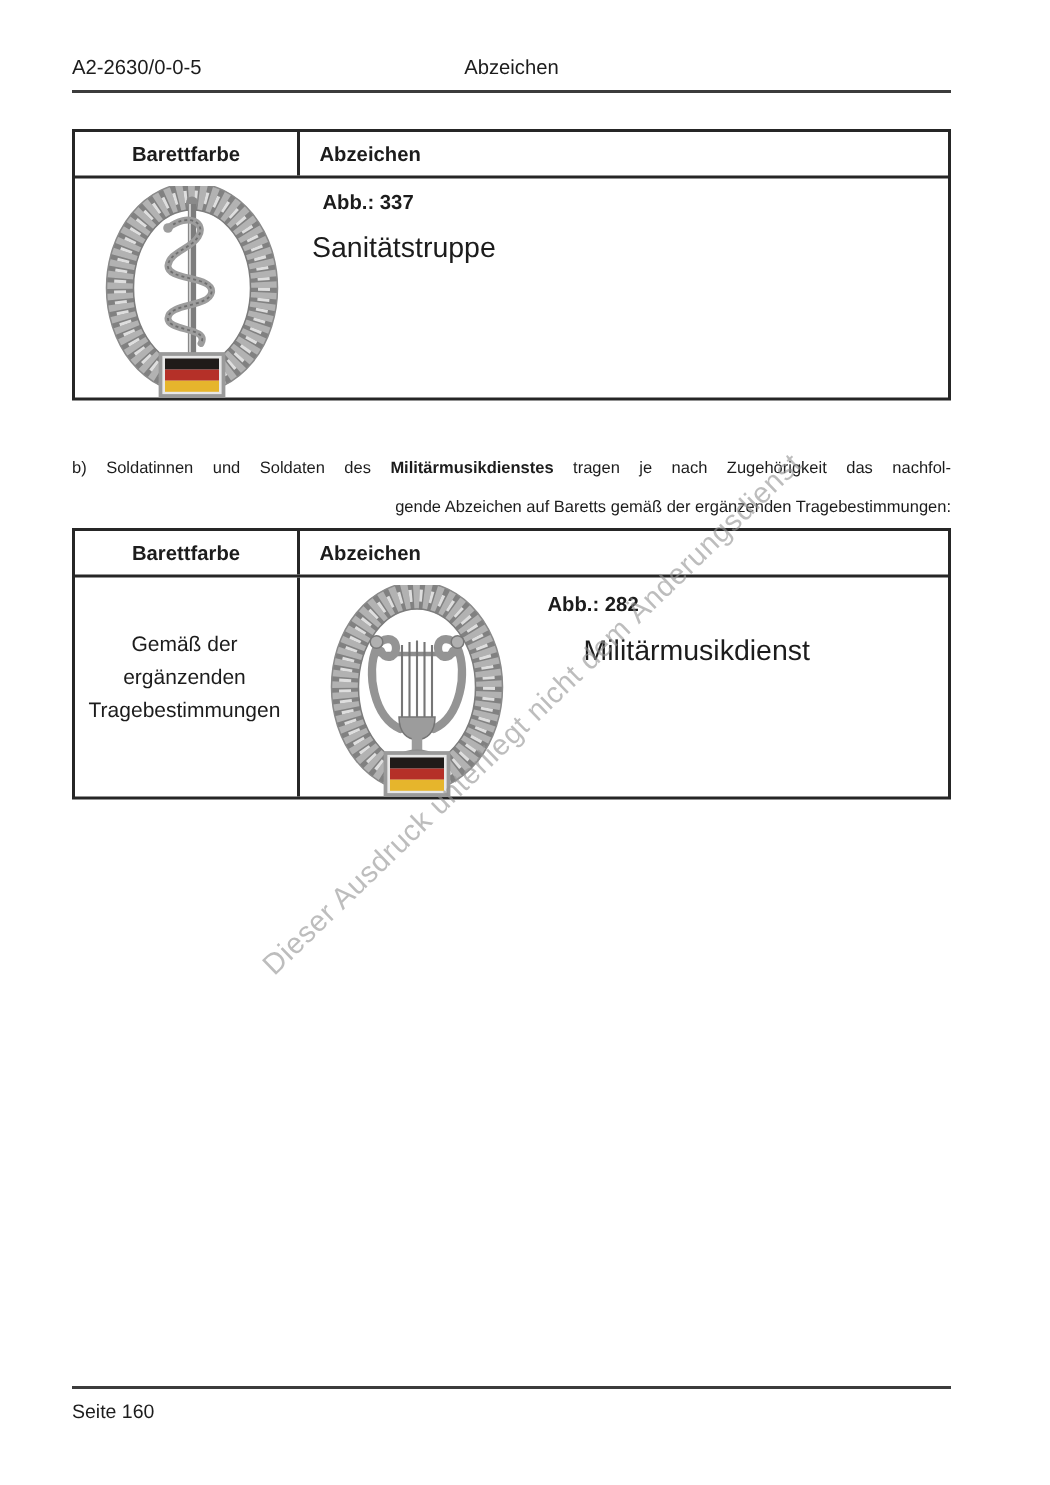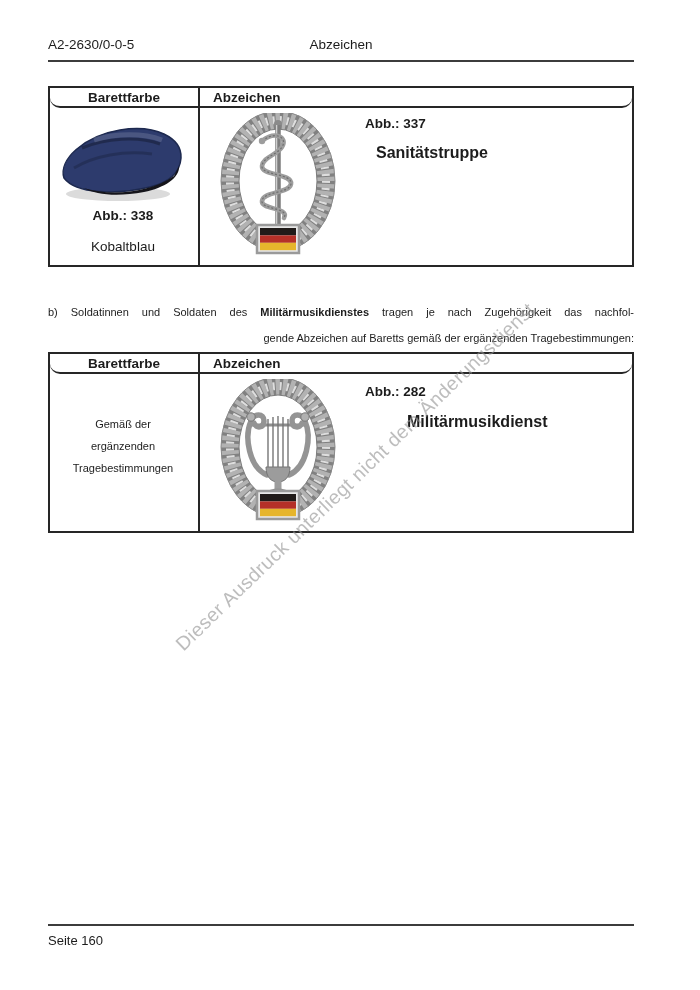--- a/index.html
+++ b/index.html
@@ -15,42 +15,42 @@
   .doc-title{left:48px;top:37px;width:586px;text-align:center;font-size:13.5px;}
   .header-rule{left:48px;top:60px;width:586px;height:2px;background:#3c3c3c;}
   
   .doc-table{
     position:absolute;left:48px;width:586px;height:181px;
     border:2px solid #262626;display:flex;flex-direction:column;background:#fff;
   }
   .t-sanitaet{top:86px;}
   .t-musik{top:352px;}
   .trow{display:flex;flex-direction:row;}
-  .thead{height:20px;border-bottom:2px solid #262626;flex:0 0 auto;border-radius:12px;}
+  .thead{height:31px;border-bottom:2px solid #262626;flex:0 0 auto;}
   .tbody{flex:1 1 auto;position:relative;}
   .tc1{width:150px;border-right:2px solid #262626;flex:0 0 auto;position:relative;}
   .tc2{flex:1 1 auto;position:relative;}
   .th-cell{display:flex;align-items:center;font-weight:bold;font-size:13.5px;}
   .th-c{justify-content:center;}
   .th-l{justify-content:flex-start;padding-left:13px;}
   
   .beret-svg{left:6px;top:6px;}
   .beret-caption{left:0;top:100px;width:146px;text-align:center;font-weight:bold;font-size:13.5px;}
   .beret-color{left:0;top:131px;width:146px;text-align:center;font-size:13.5px;}
   
   .badge-svg{left:18px;top:5px;}
   .badge-caption{left:165px;font-weight:bold;font-size:13.5px;}
-  .badge-label{left:176px;font-weight:bold;font-size:16px;}
+  .badge-label{left:158px;font-weight:normal;font-size:19px;}
   .cap1{top:8px;}  .lab1{top:36px;}
   .cap2{top:10px;} .lab2{top:39px;padding-left:31px;}
   
   .tragebest{
     left:0;top:0;width:146px;height:100%;
     display:flex;flex-direction:column;align-items:center;justify-content:center;
-    font-size:11px;line-height:22px;text-align:center;padding-bottom:14px;
+    font-size:14px;line-height:22px;text-align:center;padding-bottom:14px;
   }
   
   .para-b{
     left:48px;top:299px;width:586px;font-size:11px;line-height:26px;
     text-align:justify;
   }
   .para-line1{text-align:justify;text-align-last:justify;white-space:nowrap;}
   .para-line2{padding-left:18px;text-align:right;}
   .bold{font-weight:bold;}
   
@@ -73,33 +73,20 @@
   <div class="abs doc-number">A2-2630/0-0-5</div>
   <div class="abs doc-title">Abzeichen</div>
   <div class="abs header-rule"></div>
 
   <div class="doc-table t-sanitaet">
     <div class="trow thead">
       <div class="tc1 th-cell th-c">Barettfarbe</div>
       <div class="tc2 th-cell th-l">Abzeichen</div>
     </div>
     <div class="trow tbody">
-      <div class="tc1">
-        <svg class="abs beret-svg" width="134" height="92" viewBox="0 0 134 92">
-          <ellipse cx="62" cy="80" rx="52" ry="7" fill="rgba(0,0,0,0.14)"></ellipse>
-          <path d="M8,64 C2,46 28,22 64,16 C100,10 126,24 125,44 C124,58 114,68 94,73 C60,81 20,80 8,64 Z" fill="#2d3b6d"></path>
-          <path d="M8,64 C2,46 28,22 64,16 C100,10 126,24 125,44 C124,58 114,68 94,73 C60,81 20,80 8,64 Z" fill="none" stroke="#1d294f" stroke-width="1.5"></path>
-          <path d="M26,34 C50,24 82,22 104,30" fill="none" stroke="rgba(0,0,0,0.28)" stroke-width="3"></path>
-          <path d="M18,54 C38,42 68,36 96,40" fill="none" stroke="rgba(0,0,0,0.18)" stroke-width="3"></path>
-          <path d="M38,26 C60,19 88,19 106,26" fill="none" stroke="rgba(255,255,255,0.14)" stroke-width="5"></path>
-          <path d="M28,74 C52,82 92,80 118,62 L123,52 C124,64 108,74 88,78 C62,83 40,81 28,74 Z" fill="#15151b"></path>
-        </svg>
-        <div class="abs beret-caption">Abb.: 338</div>
-        <div class="abs beret-color">Kobaltblau</div>
-      </div>
       <div class="tc2">
         <svg class="abs badge-svg" width="120" height="144" viewBox="0 0 120 144">
 
           <ellipse cx="60" cy="68" rx="48" ry="61" fill="none" stroke="#b2b2b2" stroke-width="18"></ellipse>
           <ellipse cx="60" cy="68" rx="48" ry="61" fill="none" stroke="#818181" stroke-width="18" stroke-dasharray="3 4"></ellipse>
           <ellipse cx="60" cy="68" rx="48" ry="61" fill="none" stroke="#dedede" stroke-width="8" stroke-dasharray="2 5"></ellipse>
           <ellipse cx="60" cy="68" rx="57" ry="70" fill="none" stroke="#8a8a8a" stroke-width="1"></ellipse>
           <ellipse cx="60" cy="68" rx="39" ry="52" fill="none" stroke="#7c7c7c" stroke-width="1"></ellipse>
 
           <circle cx="60" cy="11" r="4" fill="#8a8a8a"></circle>

